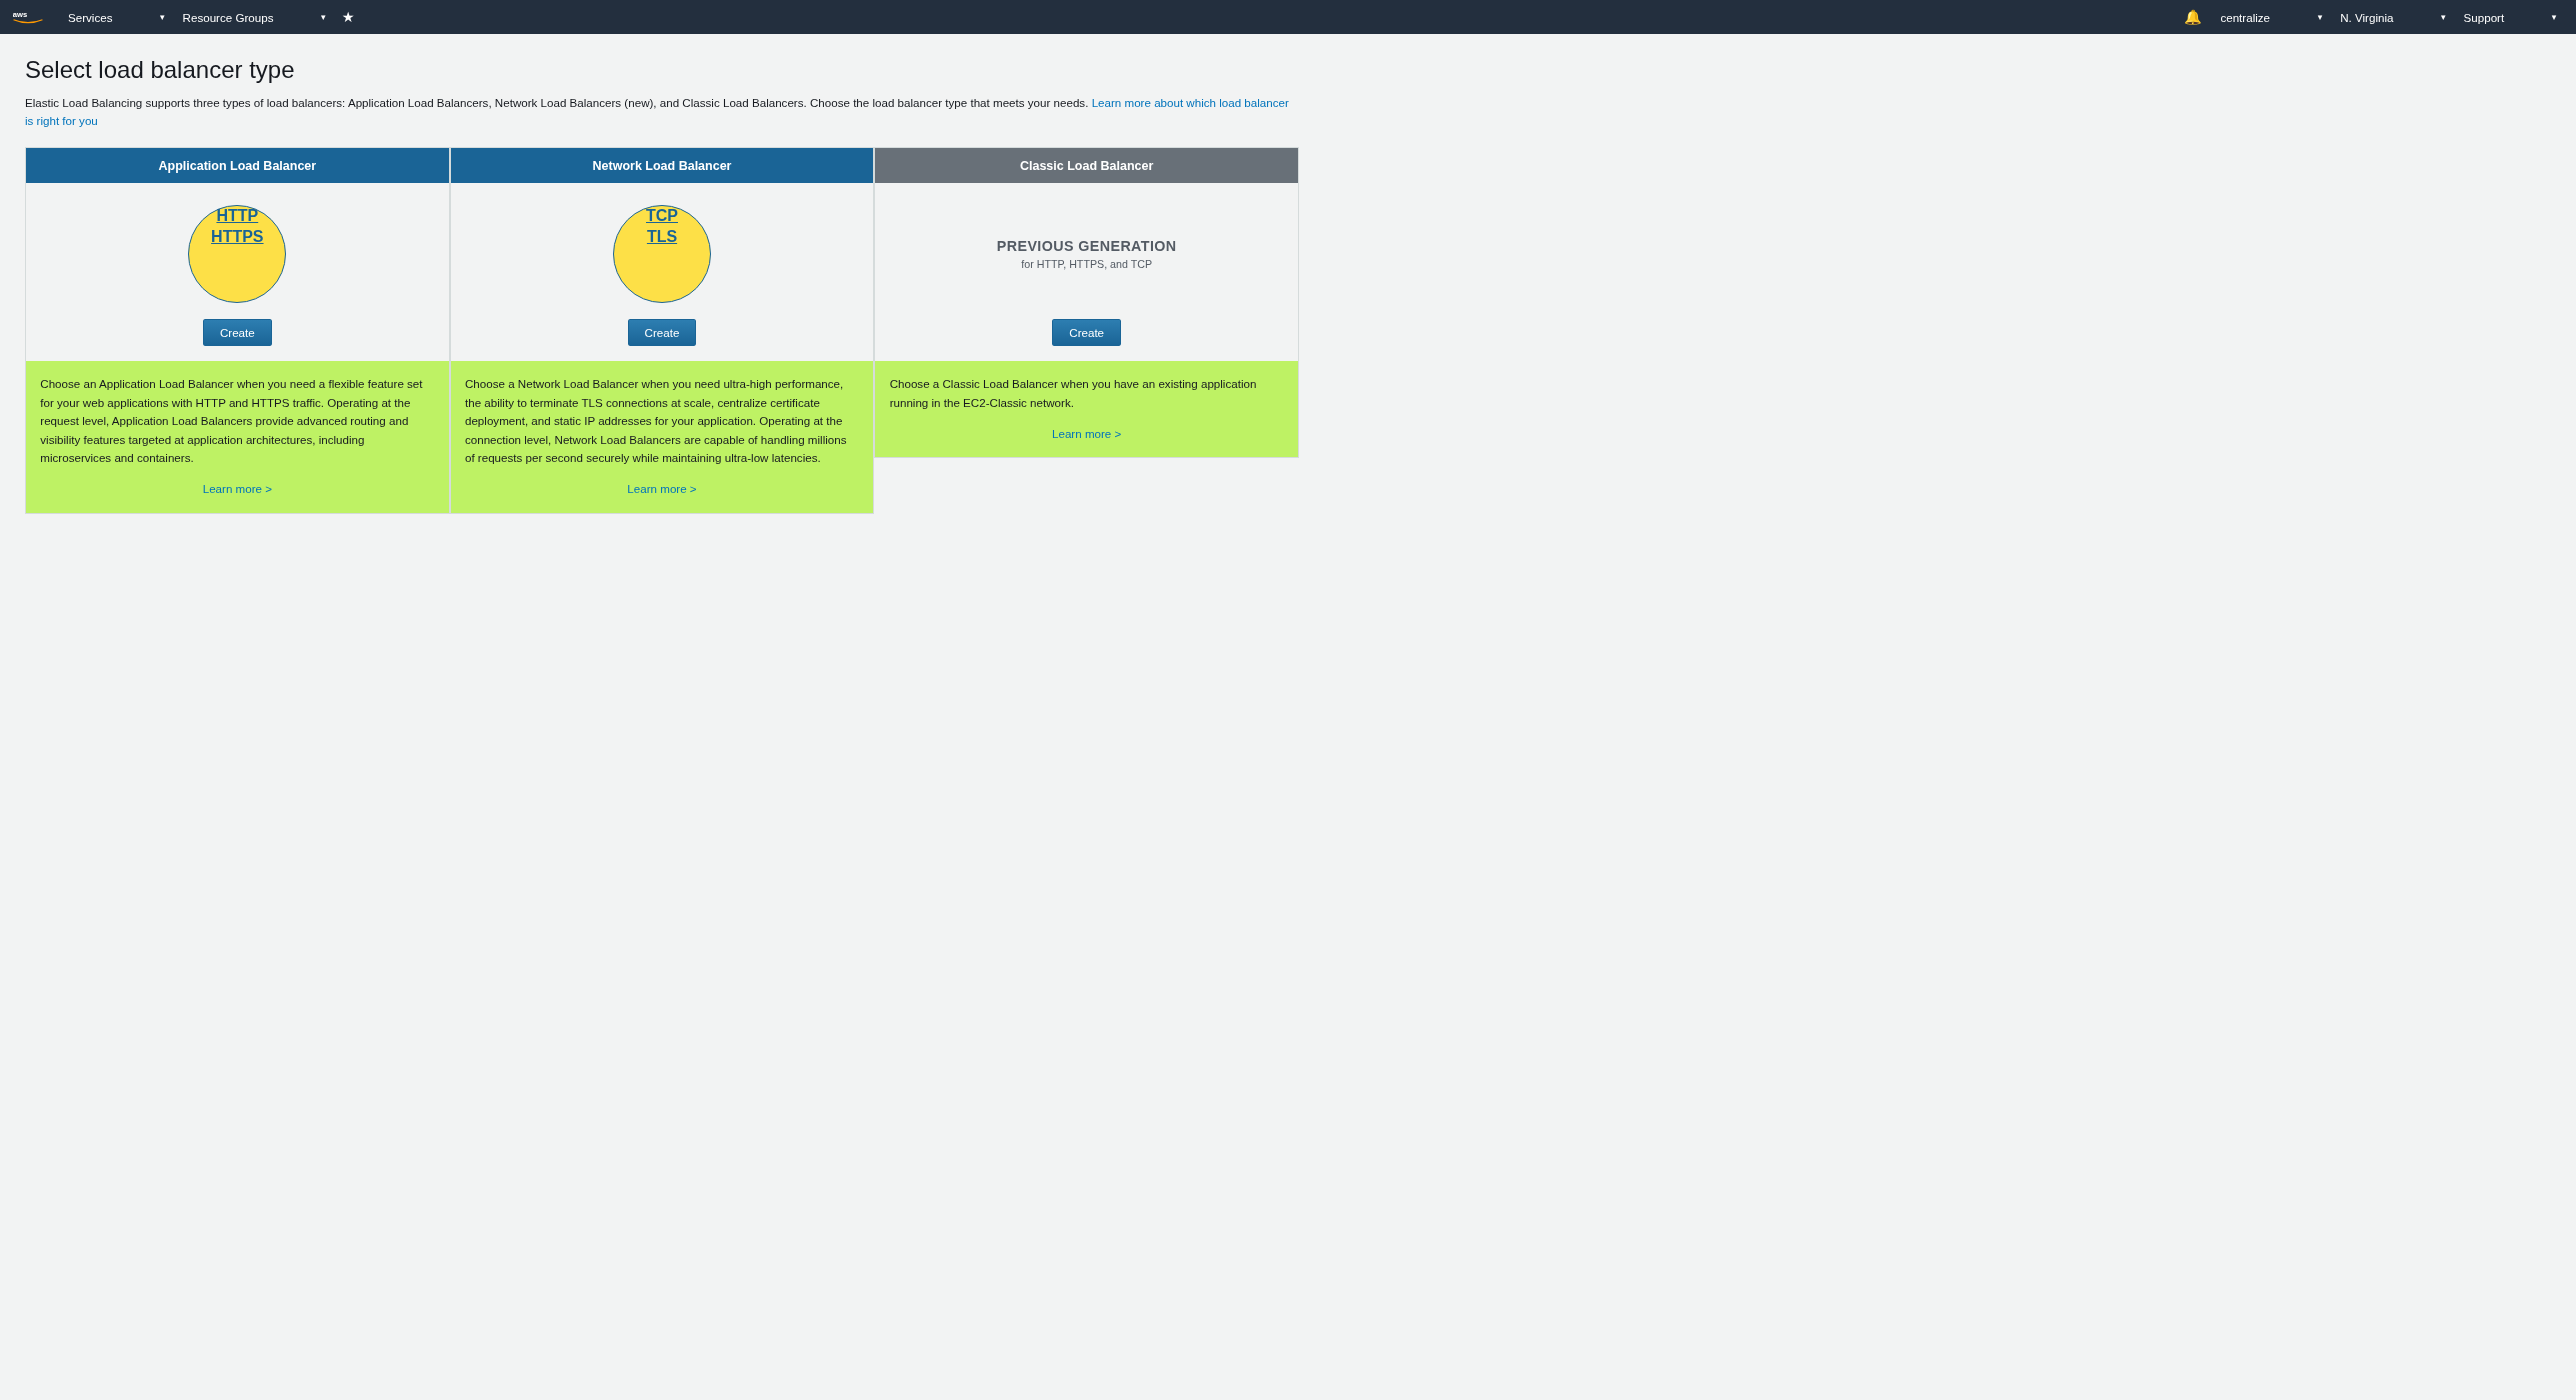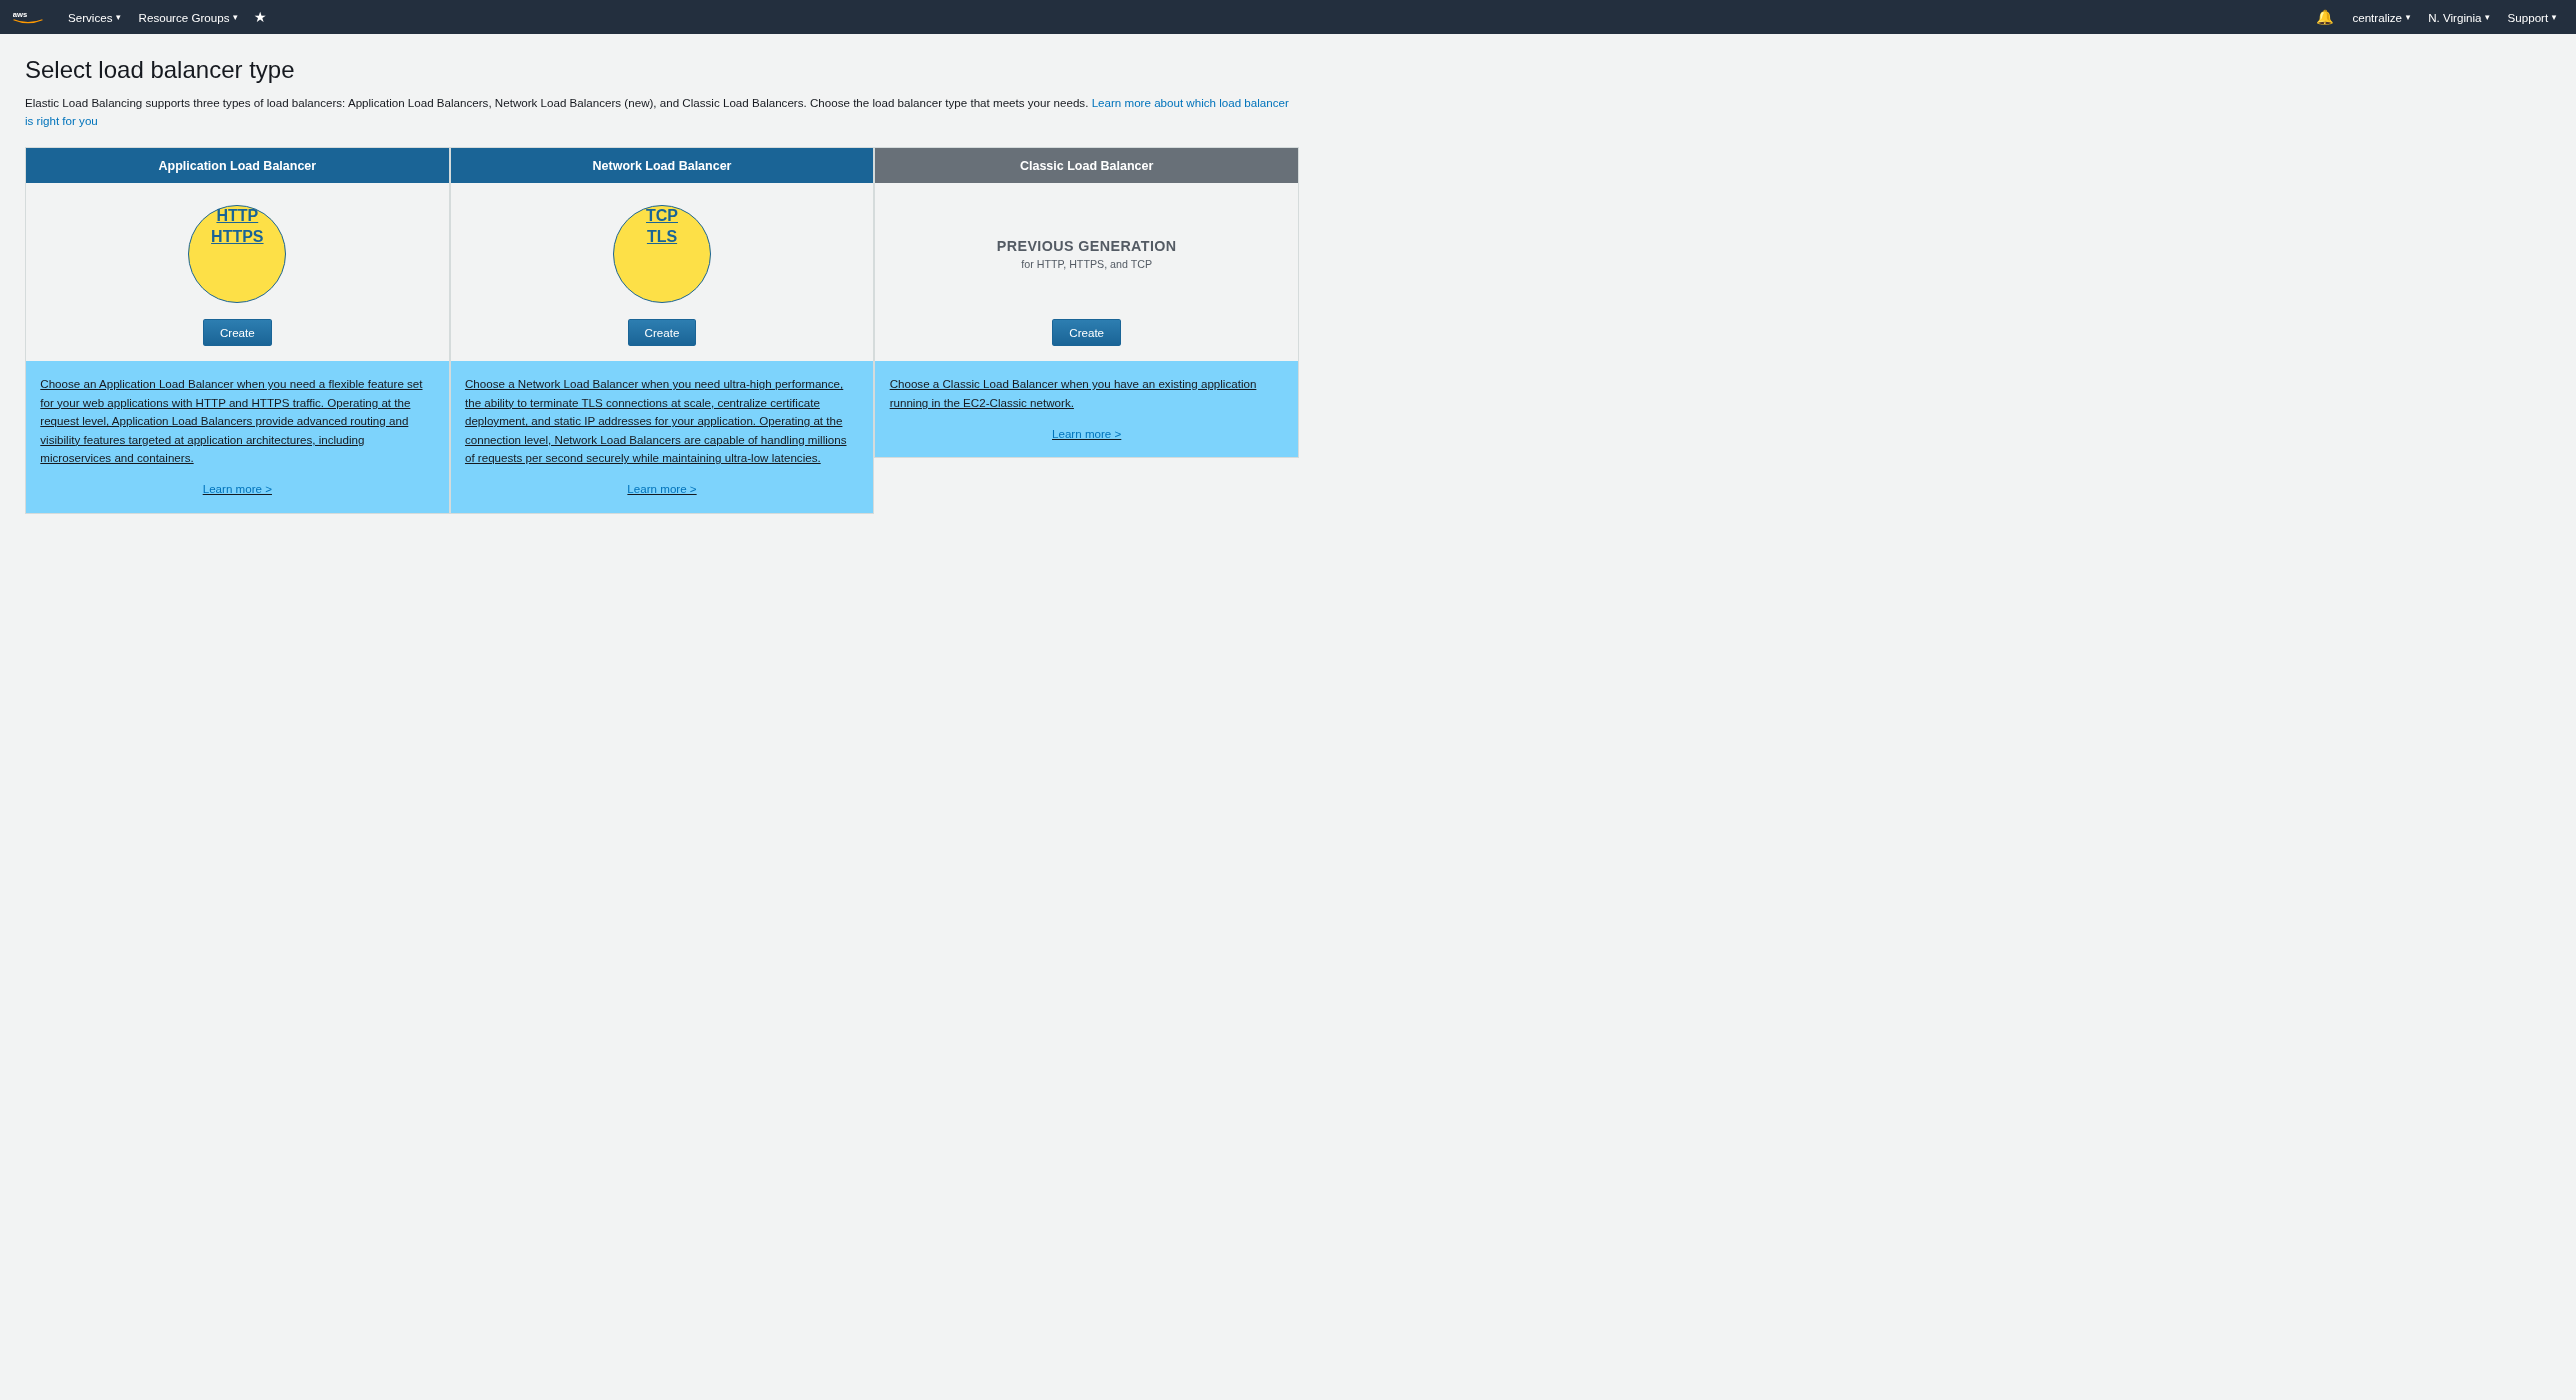--- a/index.html
+++ b/index.html
@@ -38,20 +38,21 @@
 
     .nav-item {
       color: #fff;
       font-size: 11.6px;
       display: flex;
       align-items: center;
       padding: 0 9px;
       height: 28px;
       cursor: pointer;
       white-space: nowrap;
+      gap: 44px;
     }
 
     .nav-item .chevron {
       margin-left: 3.6px;
       font-size: 9px;
     }
 
     .nav-star {
       color: #fff;
       font-size: 14.3px;
@@ -183,26 +184,25 @@
       border: 0.9px solid #1a6496;
       padding: 6.3px 16px;
       font-size: 11.6px;
       cursor: pointer;
       border-radius: 1.8px;
       font-weight: 400;
     }
 
     .card-description {
       padding: 14.3px;
-      background: #7dd3fc;
+      background: #bef264;
       font-size: 11.6px;
       color: #16191f;
       line-height: 1.6;
       flex: 1;
-      text-decoration: underline;
     }
 
     .card-description p {
       margin-bottom: 12.5px;
     }
 
     .learn-more-link {
       display: block;
       text-align: center;
       color: #0073bb;

